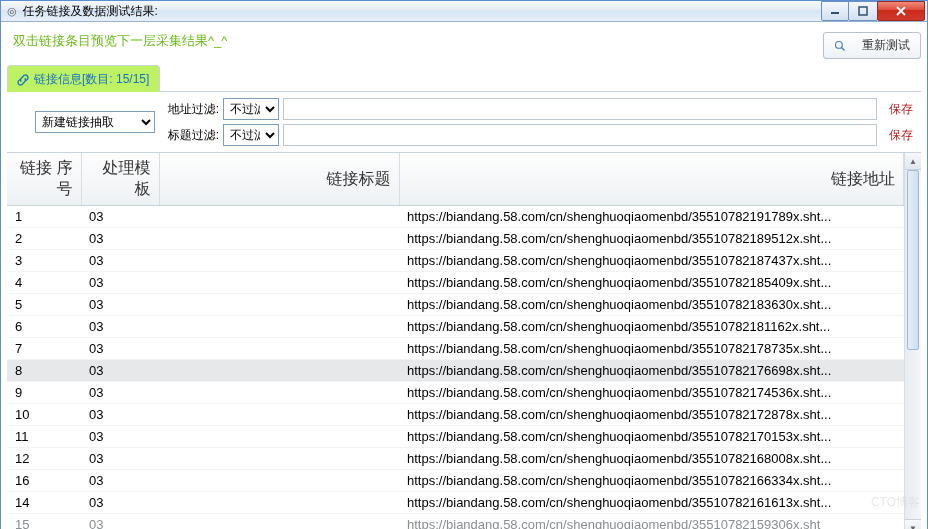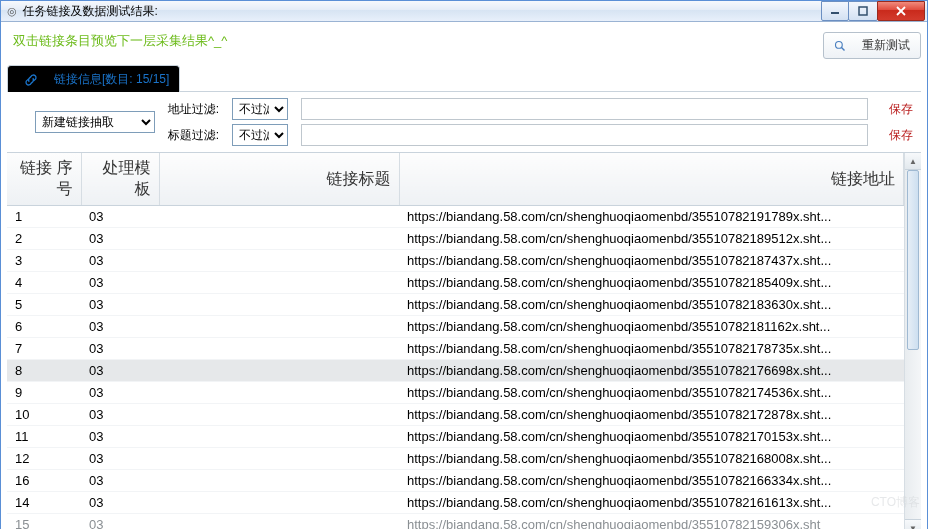--- a/index.html
+++ b/index.html
@@ -14,27 +14,27 @@
 .win-btn.close { background: linear-gradient(to bottom, #f08b7d, #e04a3c 45%, #c92a1c 46%, #d33a2c); border-color: #9a2a1e; width: 48px; color: #fff; }
 .win-btn svg { width: 10px; height: 10px; }
 
 .content { flex: 1; display: flex; flex-direction: column; padding: 4px 6px 0 6px; background: #fff; }
 .top-row { display: flex; align-items: flex-start; margin: 6px 0; }
 .hint { color: #6cbb1a; font-size: 13px; flex: 1; padding-left: 6px; }
 .retest-btn { background: linear-gradient(to bottom, #fff, #eef2f6); border: 1px solid #b6c1cc; border-radius: 3px; padding: 4px 10px; font-size: 12px; color: #333; cursor: pointer; display: flex; align-items: center; gap: 16px; }
 .retest-btn .mag { width: 12px; height: 12px; }
 
 .tab-row { display: flex; align-items: flex-end; border-bottom: 1px solid #c9d3dc; }
-.tab { display: flex; align-items: center; gap: 16px; padding: 5px 10px 4px 16px; border: 1px solid #c9d3dc; border-bottom: none; border-radius: 4px 4px 0 0; background: #000000; color: #1a73c9; font-size: 12px; margin-bottom: -1px; cursor: pointer; }
+.tab { display: flex; align-items: center; gap: 4px; padding: 5px 10px 4px 8px; border: 1px solid #c9d3dc; border-bottom: none; border-radius: 4px 4px 0 0; background: #bef264; color: #1a73c9; font-size: 12px; margin-bottom: -1px; cursor: pointer; }
 .tab .link-icon { width: 14px; height: 14px; }
 
 .filter-area { display: flex; align-items: center; padding: 6px 0; gap: 4px; border-bottom: 1px solid #c9d3dc; }
 .left-filters { display: flex; align-items: flex-start; margin-left: 28px; }
 .filter-rows { display: flex; flex-direction: column; gap: 4px; }
-.filter-row { display: flex; align-items: center; gap: 13px; }
+.filter-row { display: flex; align-items: center; gap: 4px; }
 .filter-label { width: 60px; text-align: right; }
 .extract-select { width: 120px; }
 select { border: 1px solid #7e9db9; background: #fff; font-size: 12px; height: 22px; padding: 0 2px; font-family: inherit; }
 .filter-select { width: 56px; }
 .filter-input { flex: 1; height: 22px; border: 1px solid #bfc7ce; padding: 0 4px; font-size: 12px; }
 .save-link { color: #b91c1c; text-decoration: none; padding: 0 8px; cursor: pointer; }
 
 .table-wrap { flex: 1; display: flex; overflow: hidden; border-bottom: 1px solid #c9d3dc; }
 .table-scroll { flex: 1; overflow: hidden; }
 table { width: 100%; border-collapse: collapse; table-layout: fixed; }

